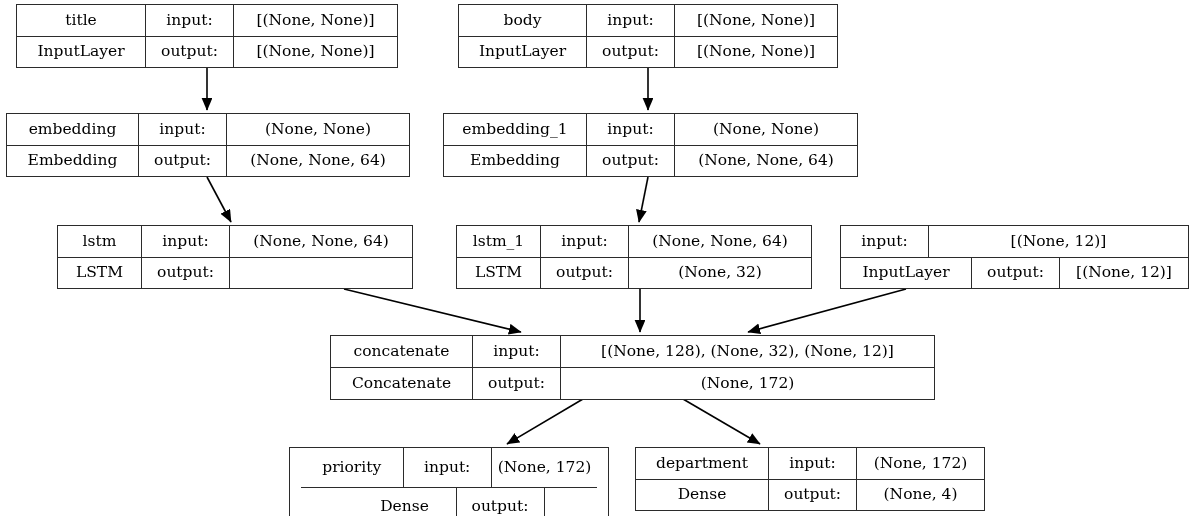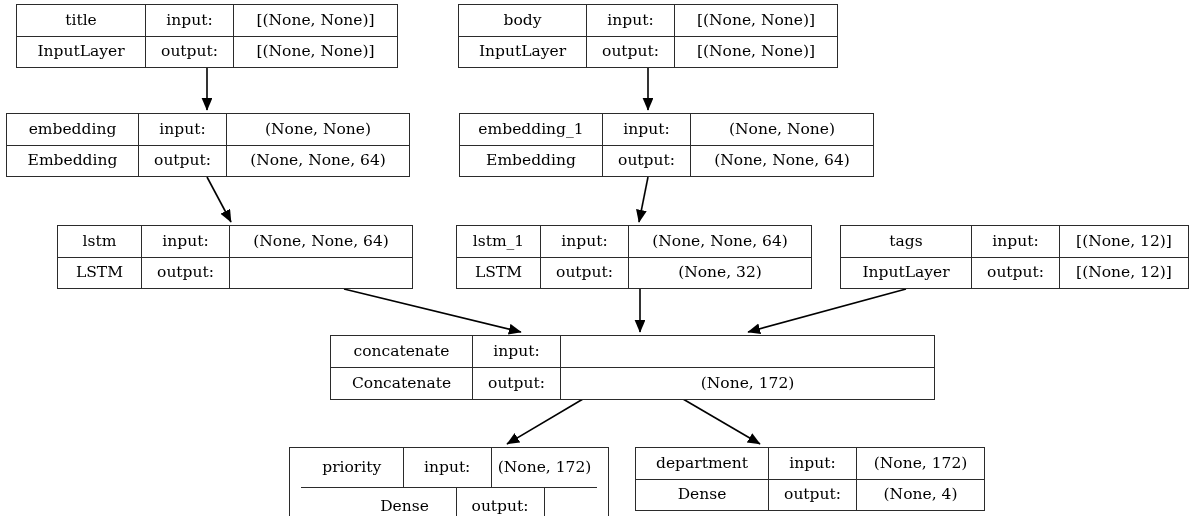--- a/index.html
+++ b/index.html
@@ -116,21 +116,21 @@
           <div class="cell name-cell" style="width: 132px; flex: 0 0 132px; border-right-color: rgb(43, 43, 43);">embedding</div>
           <div class="cell io-cell" style="width: 88px; flex: 0 0 88px; border-right-color: rgb(43, 43, 43);">input:</div>
           <div class="cell shape-cell">(None, None)</div>
         </div>
         <div class="node-row bottom">
           <div class="cell name-cell" style="width: 132px; flex: 0 0 132px; border-right-color: rgb(43, 43, 43);">Embedding</div>
           <div class="cell io-cell" style="width: 88px; flex: 0 0 88px; border-right-color: rgb(43, 43, 43);">output:</div>
           <div class="cell shape-cell">(None, None, 64)</div>
         </div>
       </div>
-      <div class="node" style="left: 459px; top: 113px; width: 415px; height: 64px; border-color: rgb(43, 43, 43);">
+      <div class="node" style="left: 443px; top: 113px; width: 415px; height: 64px; border-color: rgb(43, 43, 43);">
         <div class="node-row top" style="border-bottom-color: rgb(43, 43, 43);">
           <div class="cell name-cell" style="width: 143px; flex: 0 0 143px; border-right-color: rgb(43, 43, 43);">embedding_1</div>
           <div class="cell io-cell" style="width: 88px; flex: 0 0 88px; border-right-color: rgb(43, 43, 43);">input:</div>
           <div class="cell shape-cell">(None, None)</div>
         </div>
         <div class="node-row bottom">
           <div class="cell name-cell" style="width: 143px; flex: 0 0 143px; border-right-color: rgb(43, 43, 43);">Embedding</div>
           <div class="cell io-cell" style="width: 88px; flex: 0 0 88px; border-right-color: rgb(43, 43, 43);">output:</div>
           <div class="cell shape-cell">(None, None, 64)</div>
         </div>
@@ -153,34 +153,34 @@
           <div class="cell shape-cell">(None, None, 64)</div>
         </div>
         <div class="node-row bottom">
           <div class="cell name-cell" style="width: 84px; flex: 0 0 84px; border-right-color: rgb(43, 43, 43);">LSTM</div>
           <div class="cell io-cell" style="width: 88px; flex: 0 0 88px; border-right-color: rgb(43, 43, 43);">output:</div>
           <div class="cell shape-cell">(None, 32)</div>
         </div>
       </div>
       <div class="node" style="left: 840px; top: 225px; width: 349px; height: 64px; border-color: rgb(43, 43, 43);">
         <div class="node-row top" style="border-bottom-color: rgb(43, 43, 43);">
-          <div class="cell name-cell" style="width: 131px; flex: 0 0 131px; border-right-color: rgb(43, 43, 43);">tags</div>
           <div class="cell io-cell" style="width: 88px; flex: 0 0 88px; border-right-color: rgb(43, 43, 43);">input:</div>
           <div class="cell shape-cell">[(None, 12)]</div>
         </div>
         <div class="node-row bottom">
           <div class="cell name-cell" style="width: 131px; flex: 0 0 131px; border-right-color: rgb(43, 43, 43);">InputLayer</div>
           <div class="cell io-cell" style="width: 88px; flex: 0 0 88px; border-right-color: rgb(43, 43, 43);">output:</div>
           <div class="cell shape-cell">[(None, 12)]</div>
         </div>
       </div>
       <div class="node" style="left: 330px; top: 335px; width: 605px; height: 65px; border-color: rgb(43, 43, 43);">
         <div class="node-row top" style="border-bottom-color: rgb(43, 43, 43);">
           <div class="cell name-cell" style="width: 142px; flex: 0 0 142px; border-right-color: rgb(43, 43, 43);">concatenate</div>
           <div class="cell io-cell" style="width: 88px; flex: 0 0 88px; border-right-color: rgb(43, 43, 43);">input:</div>
+          <div class="cell shape-cell">[(None, 128), (None, 32), (None, 12)]</div>
         </div>
         <div class="node-row bottom">
           <div class="cell name-cell" style="width: 142px; flex: 0 0 142px; border-right-color: rgb(43, 43, 43);">Concatenate</div>
           <div class="cell io-cell" style="width: 88px; flex: 0 0 88px; border-right-color: rgb(43, 43, 43);">output:</div>
           <div class="cell shape-cell">(None, 172)</div>
         </div>
       </div>
       <div class="node" style="left: 289px; top: 447px; width: 320px; height: 80px; border-color: rgb(43, 43, 43); align-items: center;">
         <div class="node-row top" style="border-bottom-color: rgb(43, 43, 43);">
           <div class="cell name-cell" style="width: 103px; flex: 0 0 103px; border-right-color: rgb(43, 43, 43);">priority</div>

